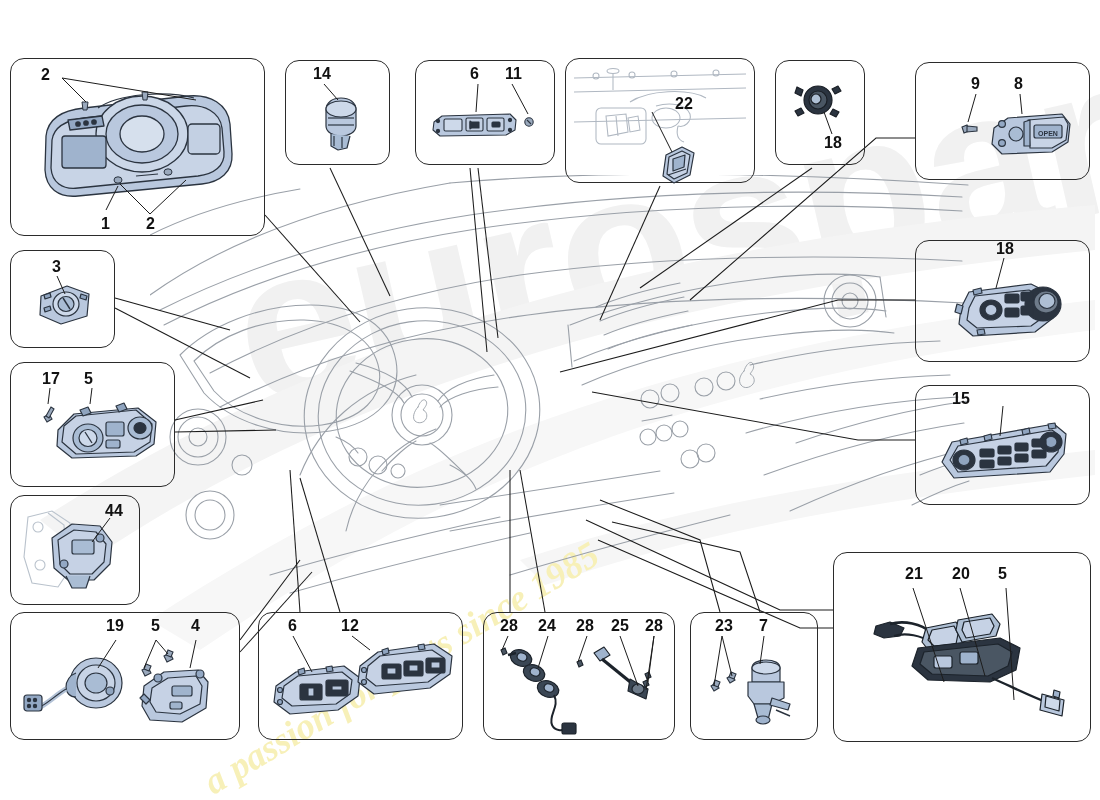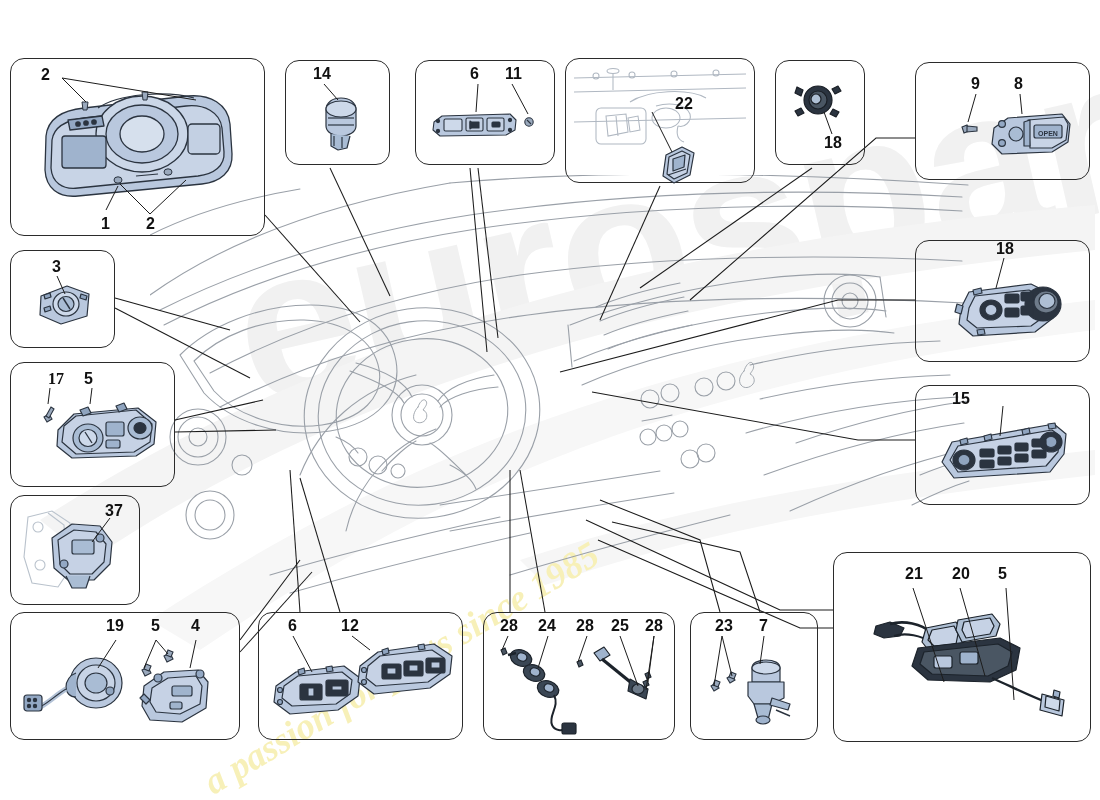--- a/index.html
+++ b/index.html
@@ -303,21 +303,21 @@
         <path d="M5,13 l5,-9 l3,2 l-5,9 z"></path>
       </g>
     </svg>
   </div>
   <svg class="leaders" width="1100" height="800">
     <g stroke="#1c1c1c" stroke-width="1" fill="none">
       <path d="M50,388 L48,404"></path>
       <path d="M92,388 L90,404"></path>
     </g>
   </svg>
-  <div class="num" style="left:48px; top:371px;font-family:Liberation Serif, serif;">17</div>
+  <div class="num" style="left:42px; top:371px;">17</div>
   <div class="num" style="left:84px; top:371px;">5</div>
 
   <div class="panel" style="left:10px; top:495px; width:130px; height:110px;"></div>
   <div class="part" style="left:18px; top:505px;">
     <svg width="84" height="92" viewBox="0 0 84 92">
       <g stroke="#b9c2cc" stroke-width="1.1" fill="none">
         <path d="M10,12 L34,6 L52,18 L56,58 L40,82 L14,78 L6,52 Z"></path>
         <circle cx="20" cy="22" r="5"></circle>
         <circle cx="22" cy="60" r="5"></circle>
         <path d="M30,8 L46,20 L48,56"></path>
@@ -334,21 +334,21 @@
         <circle cx="58" cy="20" r="4" fill="#93a8c4"></circle>
         <path d="M24,58 L30,70 L44,70 L48,58" fill="#aabdd4"></path>
       </g>
     </svg>
   </div>
   <svg class="leaders" width="1100" height="800">
     <g stroke="#1c1c1c" stroke-width="1" fill="none">
         <path d="M110,518 L92,542"></path>
       </g>
   </svg>
-  <div class="num" style="left:105px; top:503px;">37</div>
+  <div class="num" style="left:105px; top:503px;">44</div>
 
   <div class="panel" style="left:10px; top:612px; width:230px; height:128px;"></div>
   <div class="part" style="left:22px; top:655px;">
     <svg width="102" height="70" viewBox="0 0 102 70">
       <g stroke="#2b3440" stroke-width="1.2" stroke-linejoin="round">
         <ellipse cx="74" cy="28" rx="26" ry="25" fill="#b9c8de"></ellipse>
         <ellipse cx="74" cy="28" rx="19" ry="18" fill="#c8d4e6"></ellipse>
         <ellipse cx="74" cy="28" rx="11" ry="10" fill="#a9bcd4"></ellipse>
         <path d="M54,18 C48,20 44,26 44,32 C44,38 48,42 54,42" fill="#9fb3cd"></path>
         <path d="M44,34 C34,40 26,48 18,52" fill="none" stroke-width="5" stroke="#b3c2d6"></path>

